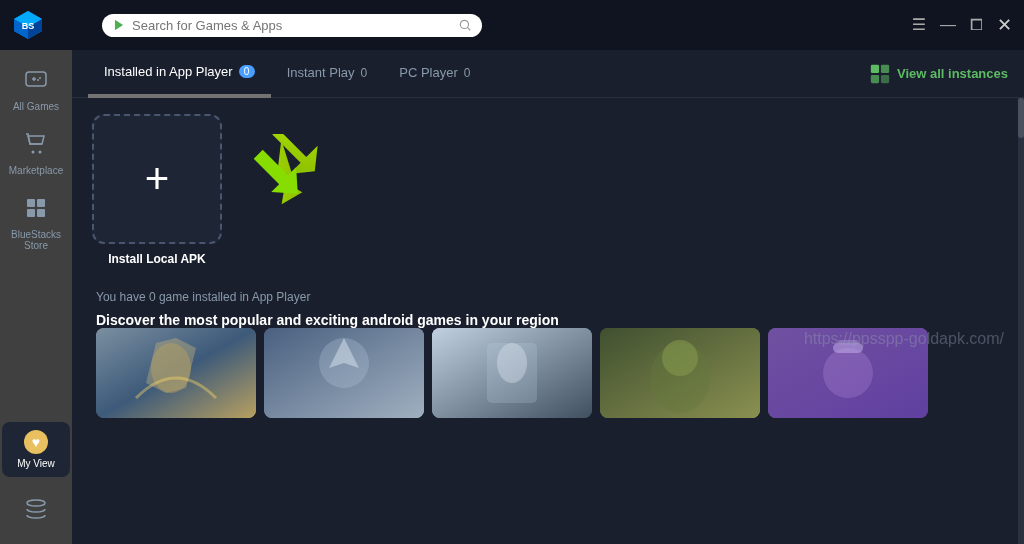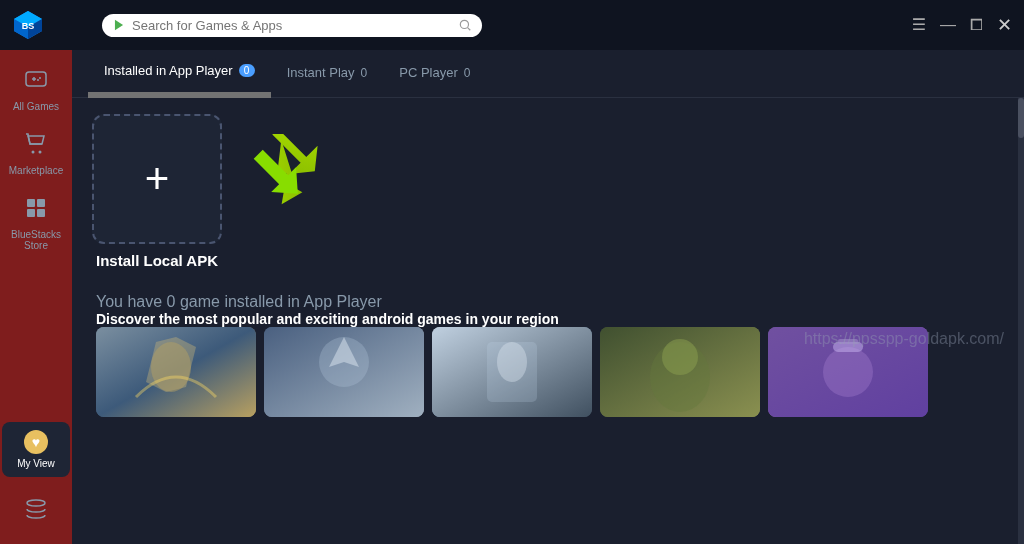--- a/index.html
+++ b/index.html
@@ -69,21 +69,21 @@
     
     .main-layout {
       display: flex;
       flex: 1;
       overflow: hidden;
     }
 
     
     .sidebar {
       width: 72px;
-      background: #7f1d1d;
+      background: #404040;
       display: flex;
       flex-direction: column;
       align-items: center;
       padding: 10px 0;
       gap: 4px;
       flex-shrink: 0;
     }
     .sidebar-item {
       display: flex;
       flex-direction: column;
@@ -142,21 +142,21 @@
       padding: 0 16px;
       height: 48px;
       cursor: pointer;
       color: #8899aa;
       font-size: 13px;
       font-weight: 500;
       border-bottom: 2px solid transparent;
     }
     .tab.active {
       color: #fff;
-      border-bottom: 6px solid #737373;
+      border-bottom: 4px solid #737373;
     }
     .tab-badge {
       background: #4a9eff;
       color: #fff;
       border-radius: 10px;
       font-size: 10px;
       padding: 1px 5px;
       min-width: 16px;
       text-align: center;
     }
@@ -224,21 +224,21 @@
       background: #1e2535;
       display: flex;
       align-items: center;
       justify-content: center;
       color: #fff;
       font-size: 42px;
       font-weight: 300;
     }
     .install-apk-label {
       color: #fff;
-      font-size: 15px;
+      font-size: 12px;
       font-weight: 600;
       text-align: center;
     }
 
     
     .arrow-area {
       display: flex;
       align-items: center;
       padding-top: 20px;
     }
@@ -251,22 +251,22 @@
       color: rgba(150,160,180,0.4);
       font-size: 16px;
     }
 
     
     .discovery-section {
       padding: 0 4px;
     }
     .discovery-info {
       color: #8899aa;
-      font-size: 16px;
-      margin-bottom: 0;
+      font-size: 12px;
+      margin-bottom: 8px;
     }
     .discovery-title {
       color: #fff;
       font-size: 14px;
       font-weight: 600;
     }
     .games-row {
       display: flex;
       gap: 8px;
     }
@@ -387,20 +387,29 @@
       </div>
       <div class="tab">
         <span>Instant Play</span>
         <span class="tab-count">0</span>
       </div>
       <div class="tab">
         <span>PC Player</span>
         <span class="tab-count">0</span>
       </div>
 
+      <div class="view-all-instances">
+        <svg width="22" height="22" viewBox="0 0 24 24">
+          <rect x="2" y="2" width="9" height="9" rx="1.5" fill="#5dbb63"></rect>
+          <rect x="13" y="2" width="9" height="9" rx="1.5" fill="#5dbb63" opacity="0.7"></rect>
+          <rect x="2" y="13" width="9" height="9" rx="1.5" fill="#5dbb63" opacity="0.7"></rect>
+          <rect x="13" y="13" width="9" height="9" rx="1.5" fill="#5dbb63" opacity="0.5"></rect>
+        </svg>
+        <span>View all instances</span>
+      </div>
     </div>
 
     <div class="scroll-indicator">
       <div class="scroll-thumb"></div>
     </div>
 
     <div class="content-body">
 
       <div class="apps-grid">
         <div class="install-apk-card">

